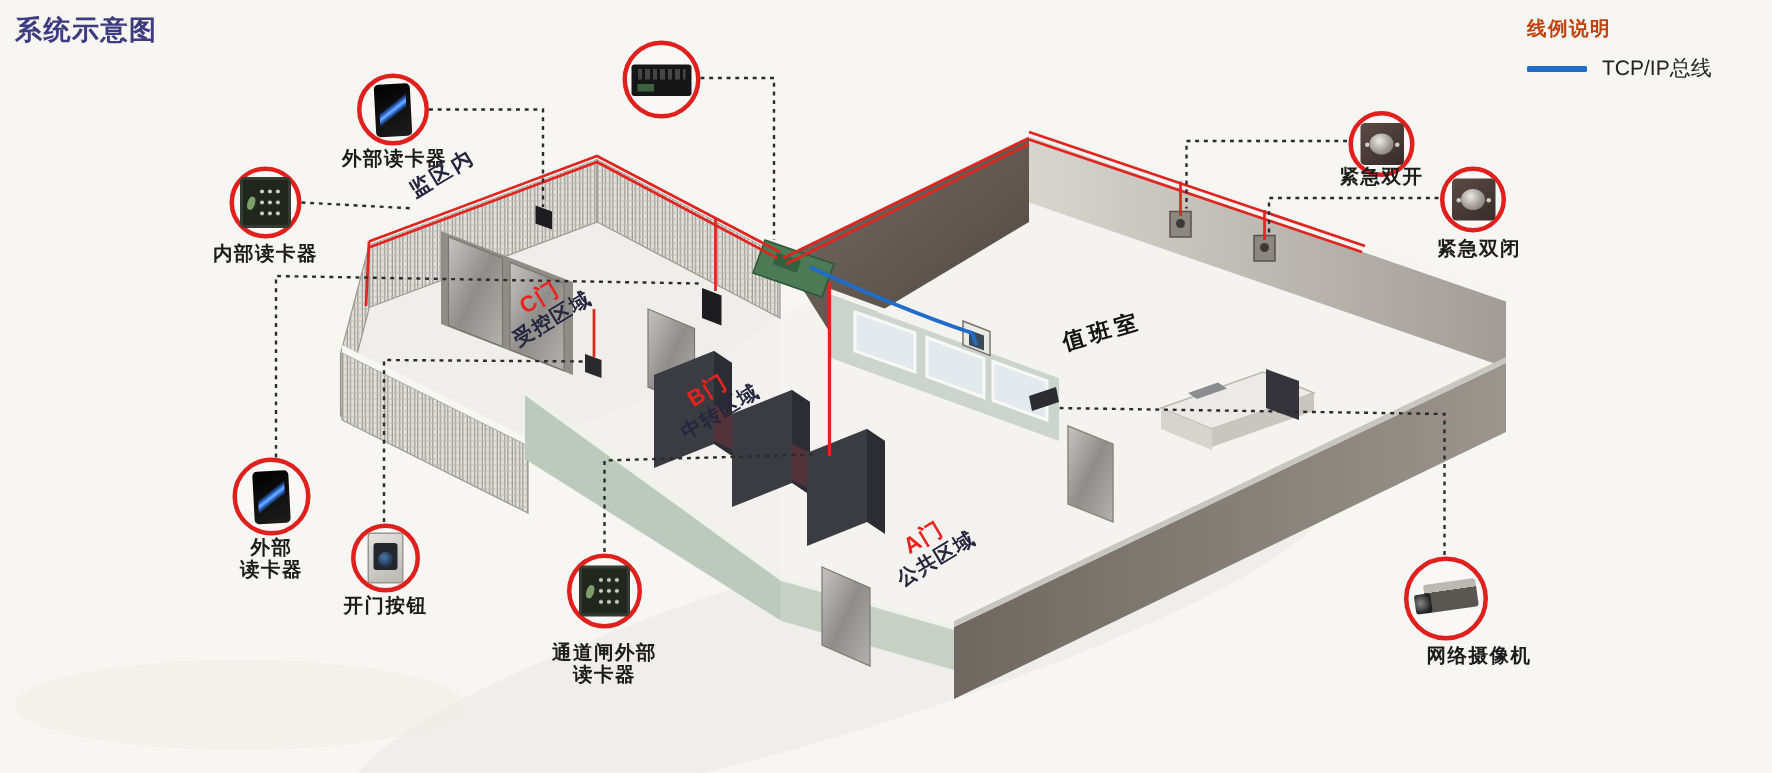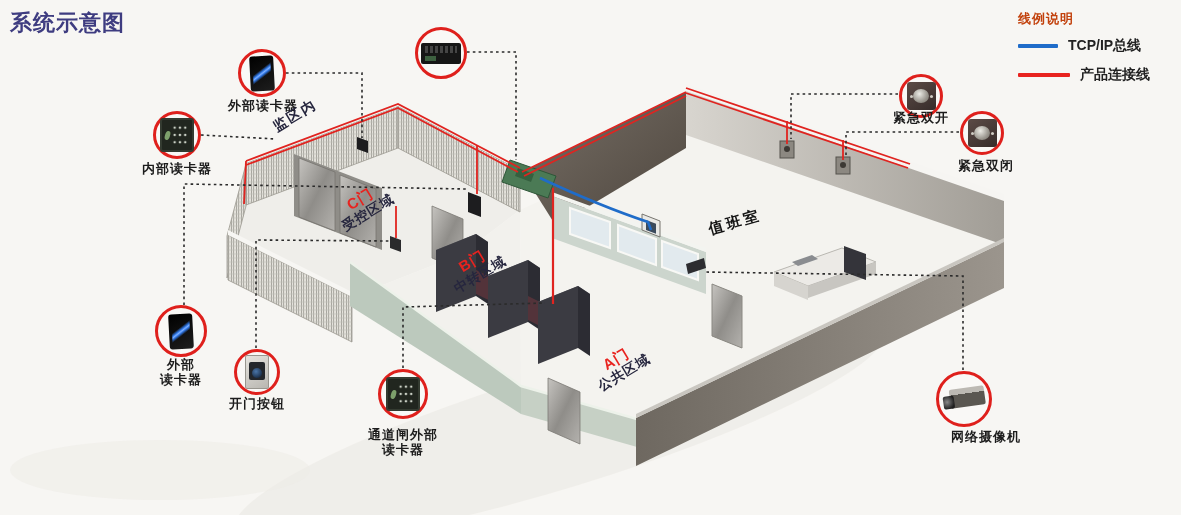--- a/index.html
+++ b/index.html
@@ -6,30 +6,30 @@
   body{
     width:1181px;height:515px;position:relative;overflow:hidden;
     background:#f7f6f3;
     font-family:"Liberation Sans","DejaVu Sans",sans-serif;
   }
   .stage{position:absolute;inset:0;}
   svg.scene{position:absolute;left:0;top:0;}
   
   .page-title{
     position:absolute;left:10px;top:8px;margin:0;
-    font-size:22px;font-weight:bold;color:#3e3c80;letter-spacing:1px;
+    font-size:18px;font-weight:bold;color:#3e3c80;letter-spacing:1px;
   }
   
   .legend{position:absolute;left:1018px;top:10px;width:150px;}
   .legend-title{font-size:13px;font-weight:bold;color:#c2410c;letter-spacing:1px;margin-bottom:9px;}
   .legend-row{display:flex;align-items:center;margin-bottom:11px;}
   .swatch{display:inline-block;width:44px;height:4px;margin-right:10px;border-radius:1px;}
   .swatch.blue{background:#1f6cc9;width:40px;}
   .swatch.red{background:#e8231f;width:52px;}
-  .legend-row span.lg-text{font-size:14px;color:#222;font-weight:bold;}
+  .legend-row span.lg-text{font-size:14px;color:#222;font-weight:normal;}
   
   .badge{position:absolute;}
   .ring{
     border:3px solid #df201c;border-radius:50%;
     display:flex;align-items:center;justify-content:center;
     background:rgba(255,255,255,.25);box-sizing:border-box;
   }
   .dev-label{
     position:absolute;text-align:center;font-weight:bold;color:#1c1c1c;
     font-size:13px;line-height:15px;letter-spacing:1px;
@@ -235,24 +235,20 @@
   </svg>
 
   <h1 class="page-title">系统示意图</h1>
 
   <div class="legend">
     <div class="legend-title">线例说明</div>
     <div class="legend-row">
       <span class="swatch blue"></span>
       <span class="lg-text">TCP/IP总线</span>
     </div>
-    <div class="legend-row">
-      <span class="swatch red"></span>
-      <span class="lg-text">产品连接线</span>
-    </div>
   </div>
 
   <div class="badge" style="left:238px;top:49px">
     <div class="ring" style="width:48px;height:48px">
         <div class="glyph-card"></div>
       </div>
   </div>
   <div class="dev-label" style="left:218px;top:98px;width:90px">
     <span>外部读卡器</span>
   </div>

